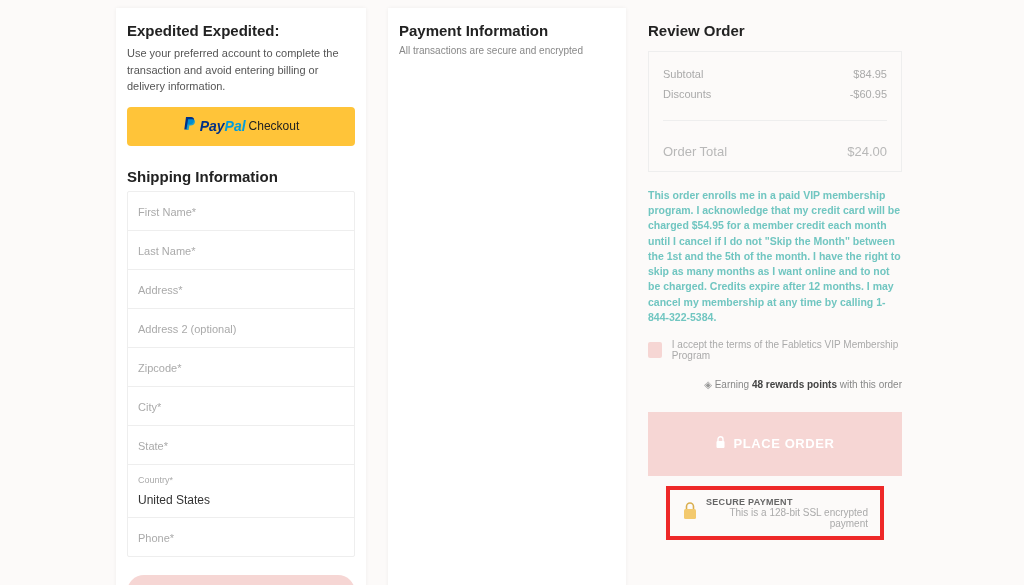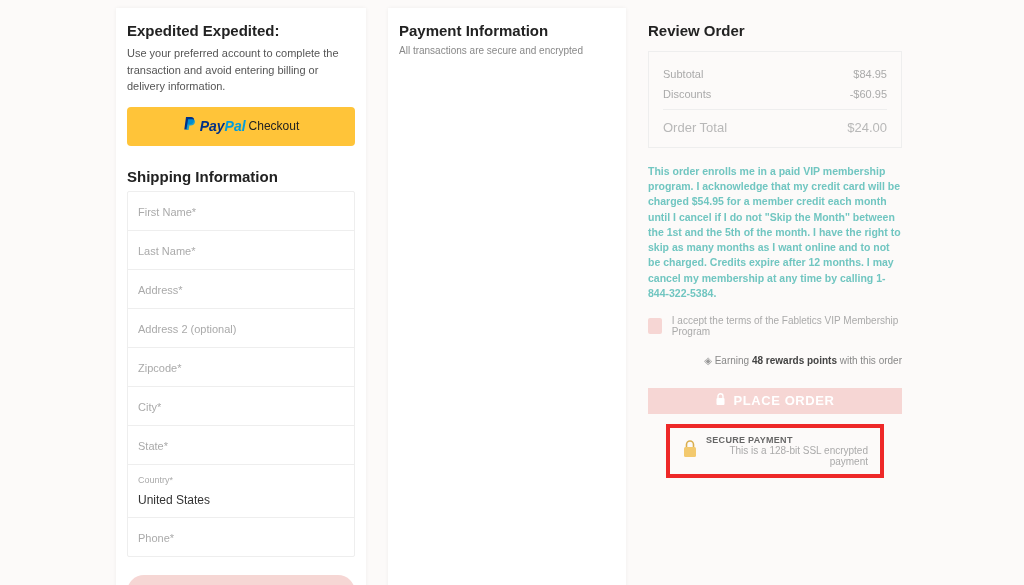--- a/index.html
+++ b/index.html
@@ -184,22 +184,22 @@
   justify-content: space-between;
   font-size: 11px;
   color: #aaa;
   padding: 4px 0;
 }
 .rv-total {
   display: flex;
   justify-content: space-between;
   font-size: 13px;
   color: #b8b8b8;
-  padding-top: 10px;
-  margin-top: 5px;
+  padding-top: 23px;
+  margin-top: 16px;
   border-top: 1px solid #eee;
 }
 .vip-head {
   color: #71c6c1;
   font-size: 11px;
   font-weight: 700;
   margin-bottom: 4px;
   display: flex;
   align-items: center;
   gap: 5px;
@@ -227,21 +227,21 @@
 .earn-row {
   text-align: right;
   font-size: 10px;
   color: #888;
   margin-bottom: 22px;
 }
 .earn-row b { color: #444; }
 .place-btn {
   background: #f6d6d4;
   color: #fff;
-  padding: 5px 0;
+  padding: 24px 0;
   font-size: 13px;
   font-weight: 700;
   letter-spacing: 0.6px;
   cursor: pointer;
   margin-bottom: 10px;
   display: flex;
   align-items: center;
   justify-content: center;
   gap: 7px;
 }

